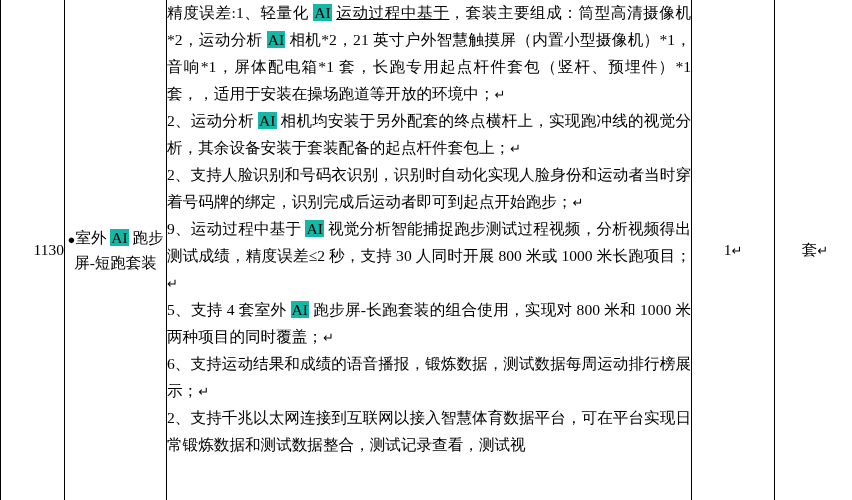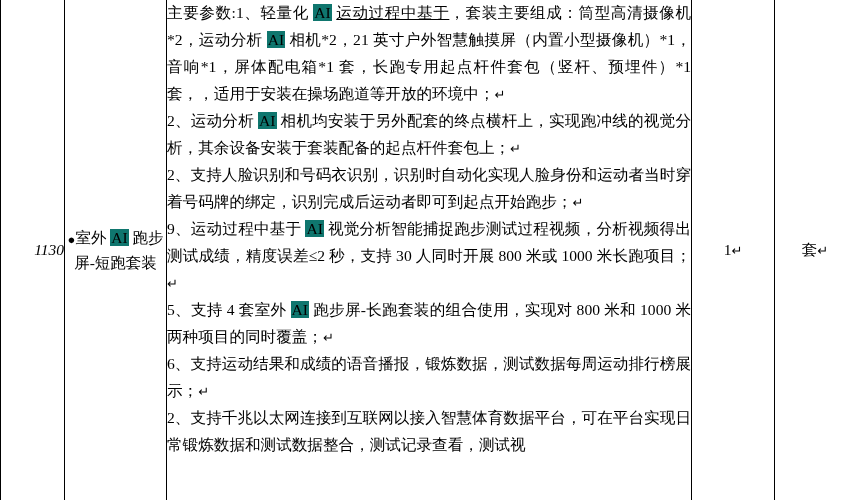--- a/index.html
+++ b/index.html
@@ -37,21 +37,21 @@
   .col-spec  { width: 524px; }
   .col-qty   { width: 82px; }
   .col-unit  { width: 80px; }
 
   
   table.doc-table td {
     border-top: none;
     border-bottom: none;
   }
   
-  td.col-num { border-left: none; font-style: italic; }
+  td.col-num { border-left: none; }
   td.col-unit { border-right: none; }
 
   .cell-num {
     text-align: right;
     font-size: 15.5px;
     padding-right: 2px;
     line-height: 1.5;
     white-space: nowrap;
   }
   .cell-name {
@@ -78,21 +78,21 @@
     font-size: 15.6px;
     line-height: 1.73;
     text-align: justify;
     text-justify: inter-ideograph;
   }
   .spec-line {
     margin: 0;
     white-space: normal;
   }
   .hl {
-    background: #0f766e;
+    background: #14b8a6;
     padding: 0 1px;
   }
   .arrow-ret {
     font-size: 13px;
     font-family: "Liberation Sans", sans-serif;
     vertical-align: baseline;
   }
   .bullet {
     font-family: "Liberation Sans", sans-serif;
     font-size: 13px;
@@ -118,21 +118,21 @@
         </td>
 
         <td class="col-name cell-name">
           <span class="bullet">●</span><span>室外 </span><span class="hl">AI</span><span> 跑步屏-短跑套装</span>
         </td>
 
         <td class="col-spec cell-spec">
           <div class="spec-clip">
             <div class="spec-inner">
 
-              <p class="spec-line"><span>主要参数:1、轻量化 </span><span class="hl">AI</span><span> </span><span style="text-decoration: underline;">运动过程中基于</span><span>，套装主要组成：筒型高清摄像机*2，运动分析 </span><span class="hl">AI</span><span> 相机*2，21 英寸户外智慧触摸屏（内置小型摄像机）*1，音响*1，屏体配电箱*1 套，长跑专用起点杆件套包（竖杆、预埋件）*1 套，，适用于安装在操场跑道等开放的环境中；</span><span class="arrow-ret">↵</span></p>
+              <p class="spec-line"><span>精度误差:1、轻量化 </span><span class="hl">AI</span><span> </span><span style="text-decoration: underline;">运动过程中基于</span><span>，套装主要组成：筒型高清摄像机*2，运动分析 </span><span class="hl">AI</span><span> 相机*2，21 英寸户外智慧触摸屏（内置小型摄像机）*1，音响*1，屏体配电箱*1 套，长跑专用起点杆件套包（竖杆、预埋件）*1 套，，适用于安装在操场跑道等开放的环境中；</span><span class="arrow-ret">↵</span></p>
 
               <p class="spec-line"><span>2、运动分析 </span><span class="hl">AI</span><span> 相机均安装于另外配套的终点横杆上，实现跑冲线的视觉分析，其余设备安装于套装配备的起点杆件套包上；</span><span class="arrow-ret">↵</span></p>
 
               <p class="spec-line"><span>2、支持人脸识别和号码衣识别，识别时自动化实现人脸身份和运动者当时穿着号码牌的绑定，识别完成后运动者即可到起点开始跑步；</span><span class="arrow-ret">↵</span></p>
 
               <p class="spec-line"><span>9、运动过程中基于 </span><span class="hl">AI</span><span> 视觉分析智能捕捉跑步测试过程视频，分析视频得出测试成绩，精度误差≤2 秒，支持 30 人同时开展 800 米或 1000 米长跑项目；</span><span class="arrow-ret">↵</span></p>
 
               <p class="spec-line"><span>5、支持 4 套室外 </span><span class="hl">AI</span><span> 跑步屏-长跑套装的组合使用，实现对 800 米和 1000 米两种项目的同时覆盖；</span><span class="arrow-ret">↵</span></p>
 
               <p class="spec-line"><span>6、支持运动结果和成绩的语音播报，锻炼数据，测试数据每周运动排行榜展示；</span><span class="arrow-ret">↵</span></p>

